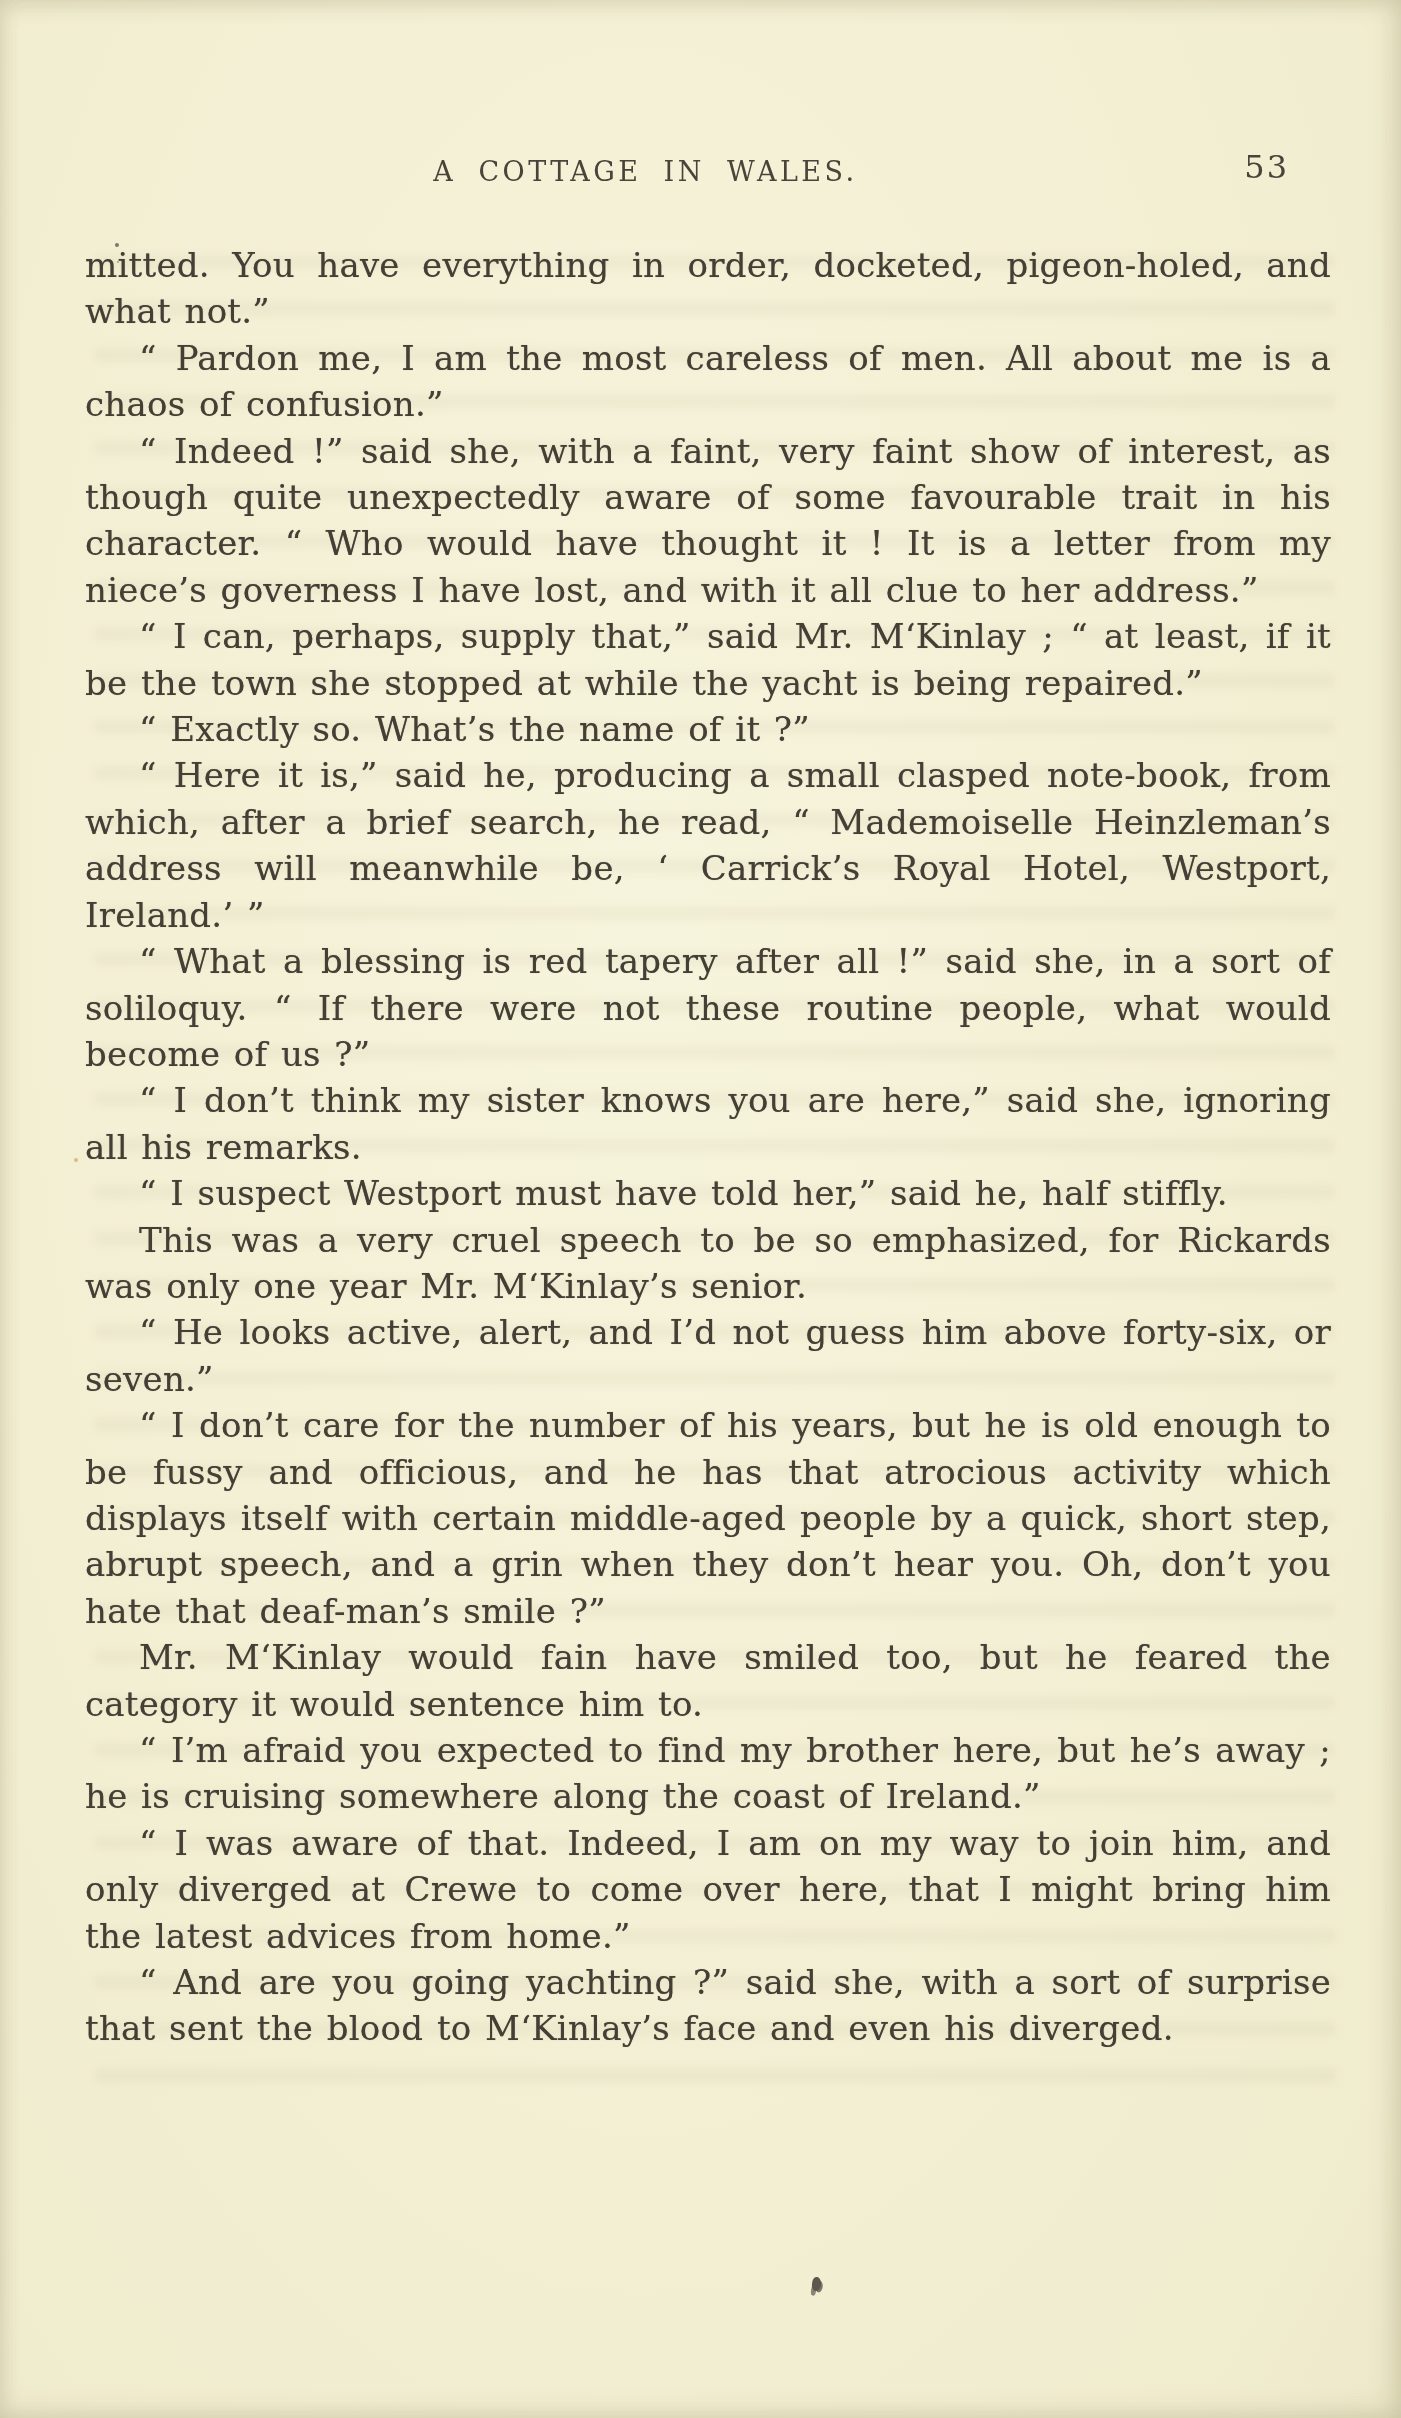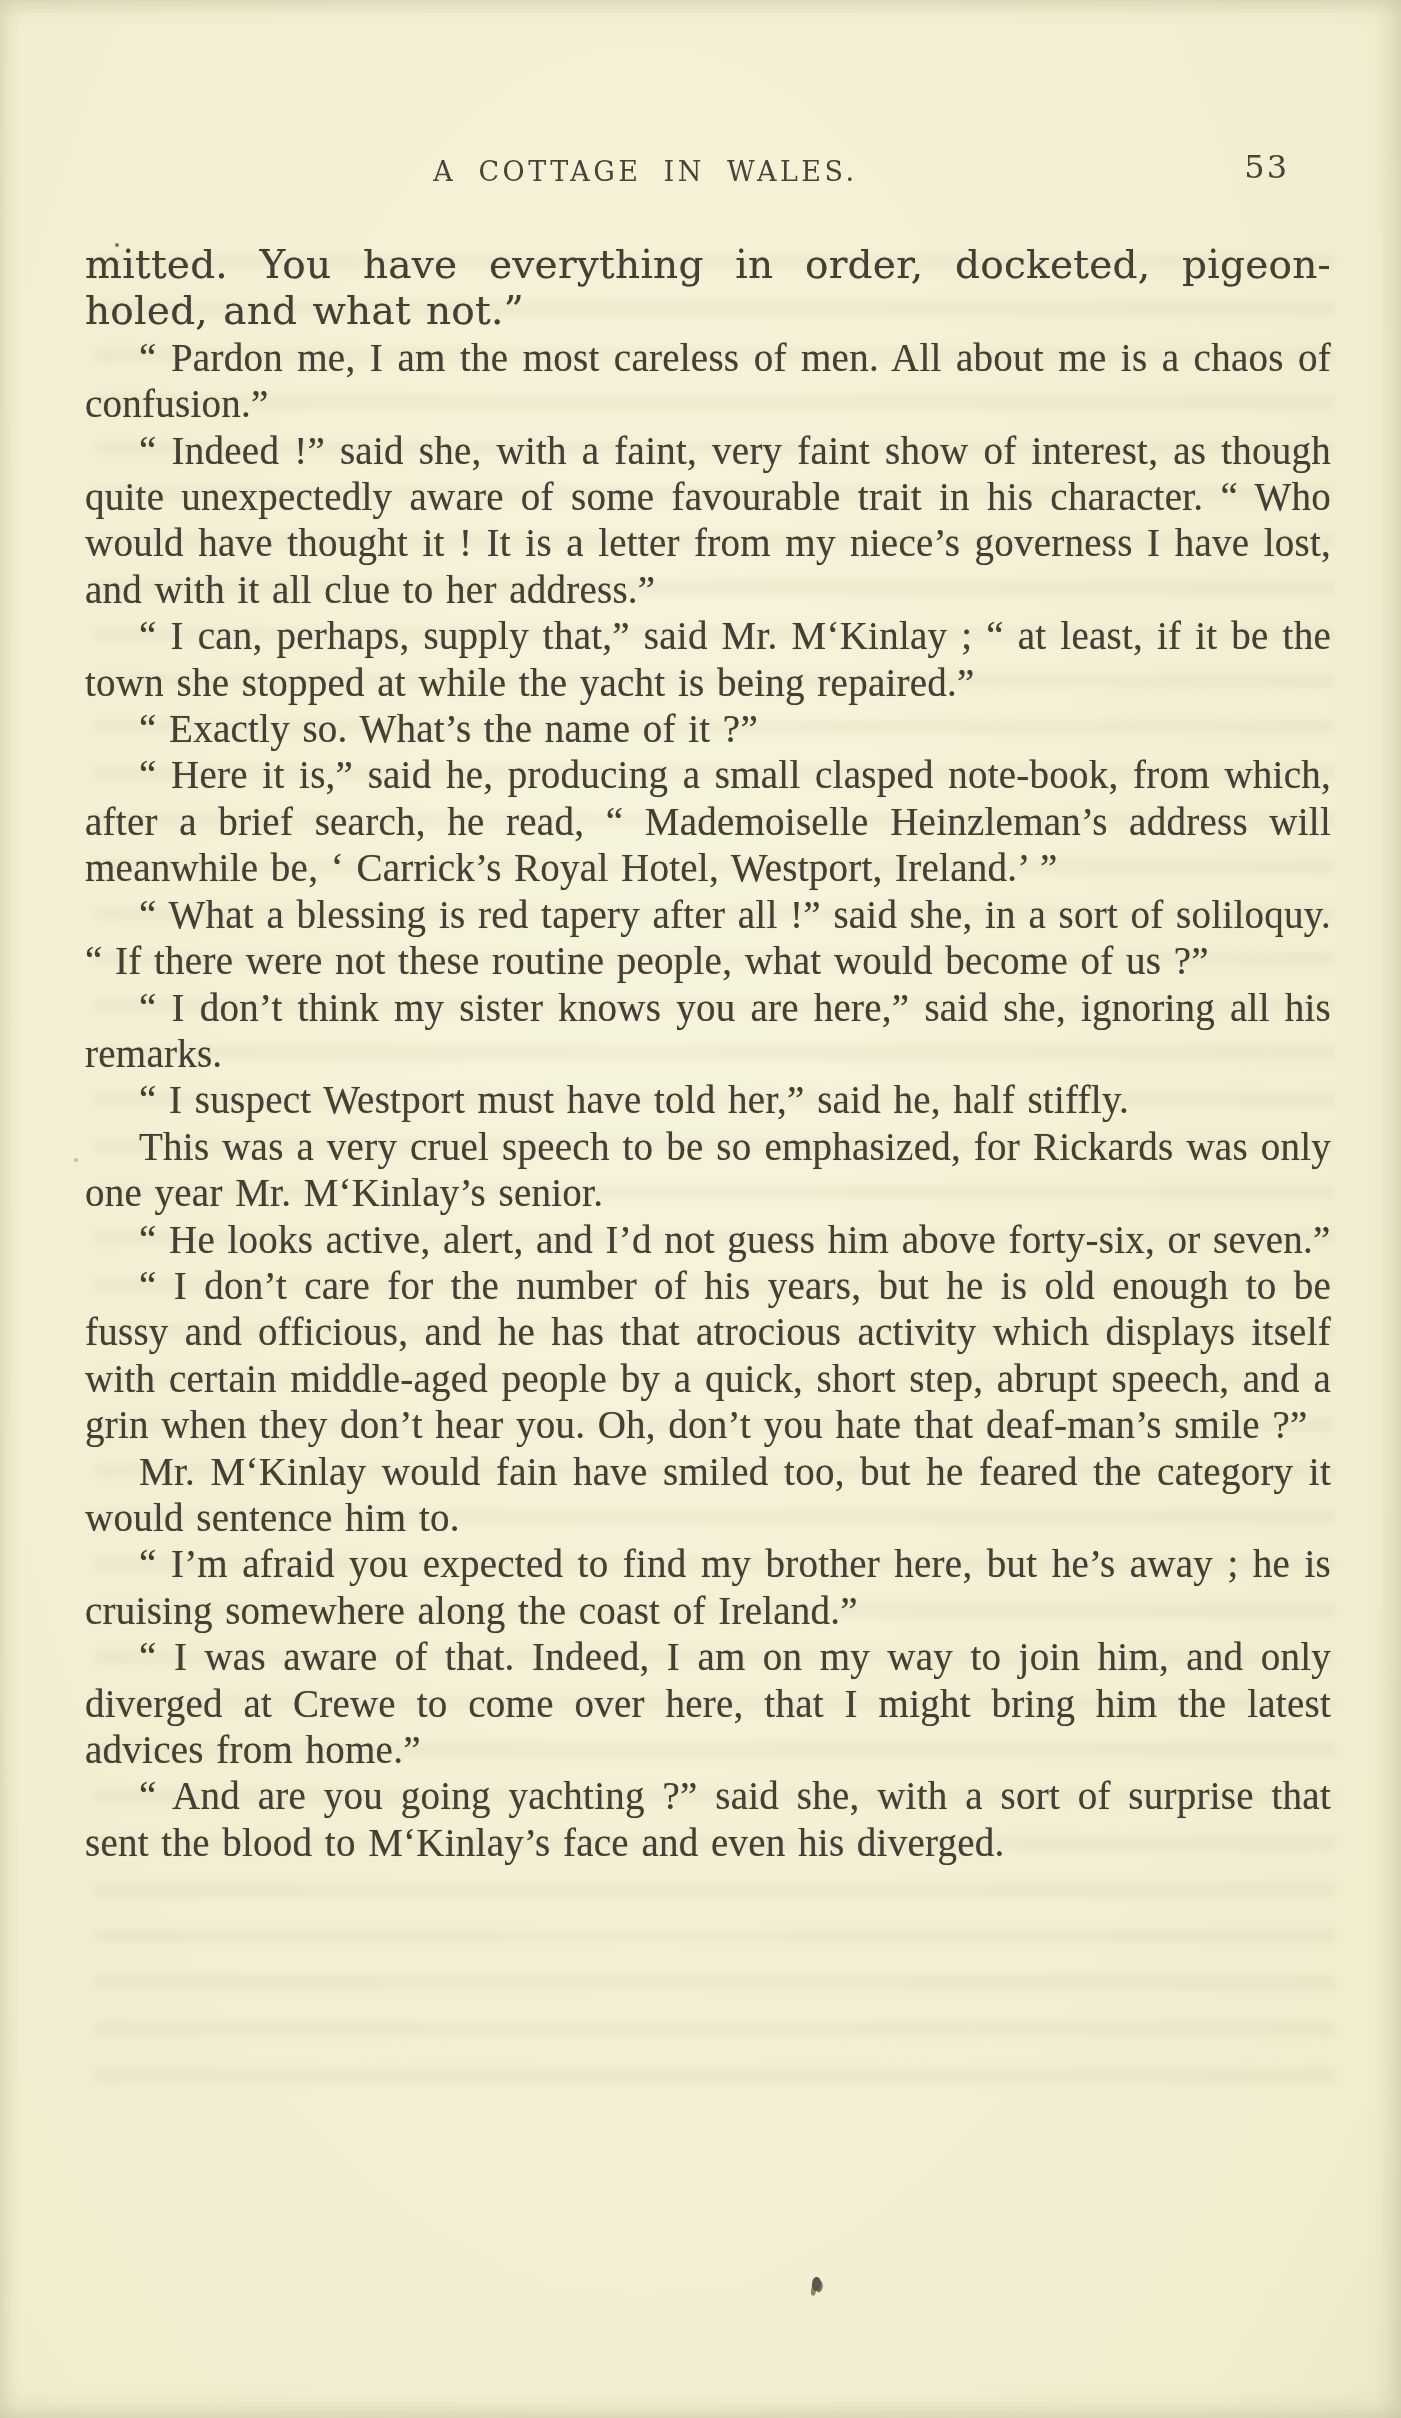--- a/index.html
+++ b/index.html
@@ -65,30 +65,30 @@
     right: 112px;
     font-size: 32px;
     letter-spacing: 2px;
     color: #49443a;
   }
   .text-block {
     position: absolute;
     top: 242px;
     left: 85px;
     width: 1246px;
-    font-size: 39px;
+    font-size: 34px;
     line-height: 46.4px;
     letter-spacing: 0.25px;
     word-spacing: 2.5px;
     text-align: justify;
     color: #443f35;
     text-shadow: 0 0 0.7px rgba(68, 63, 53, 0.55);
   }
   .para { margin: 0; text-indent: 0; }
-  .para.indent { text-indent: 54px; font-family: Liberation Serif, serif; }
+  .para.indent { text-indent: 54px; }
   .speck {
     position: absolute;
     background: #55514a;
     border-radius: 45% 55% 50% 50%;
   }
   .speck-main {
     left: 812px;
     top: 2277px;
     width: 9px;
     height: 14px;

